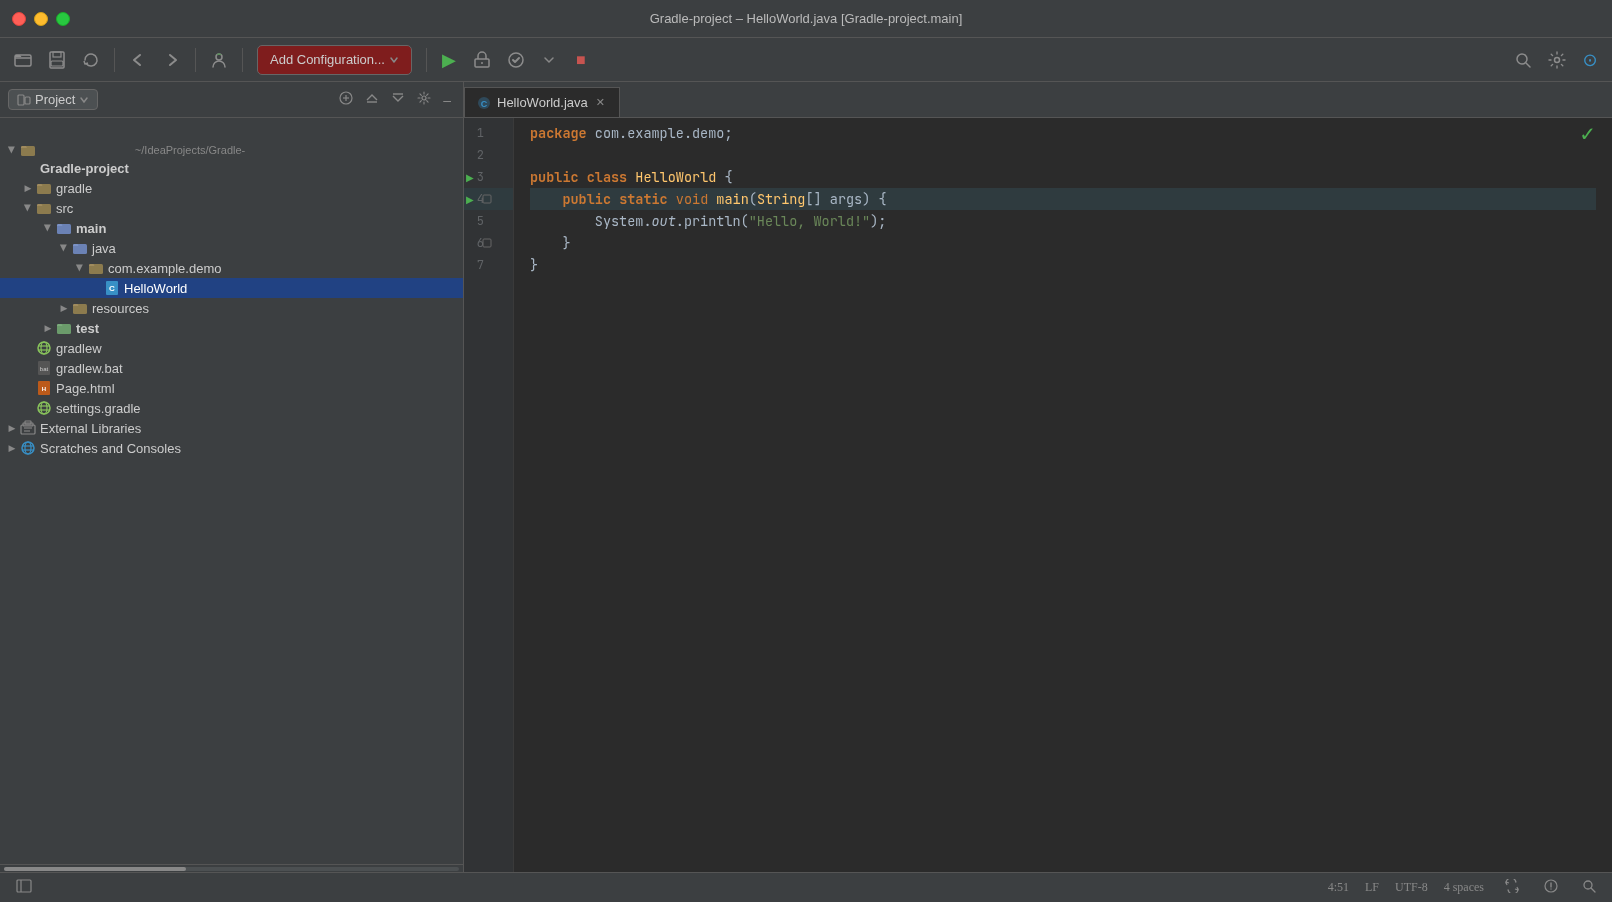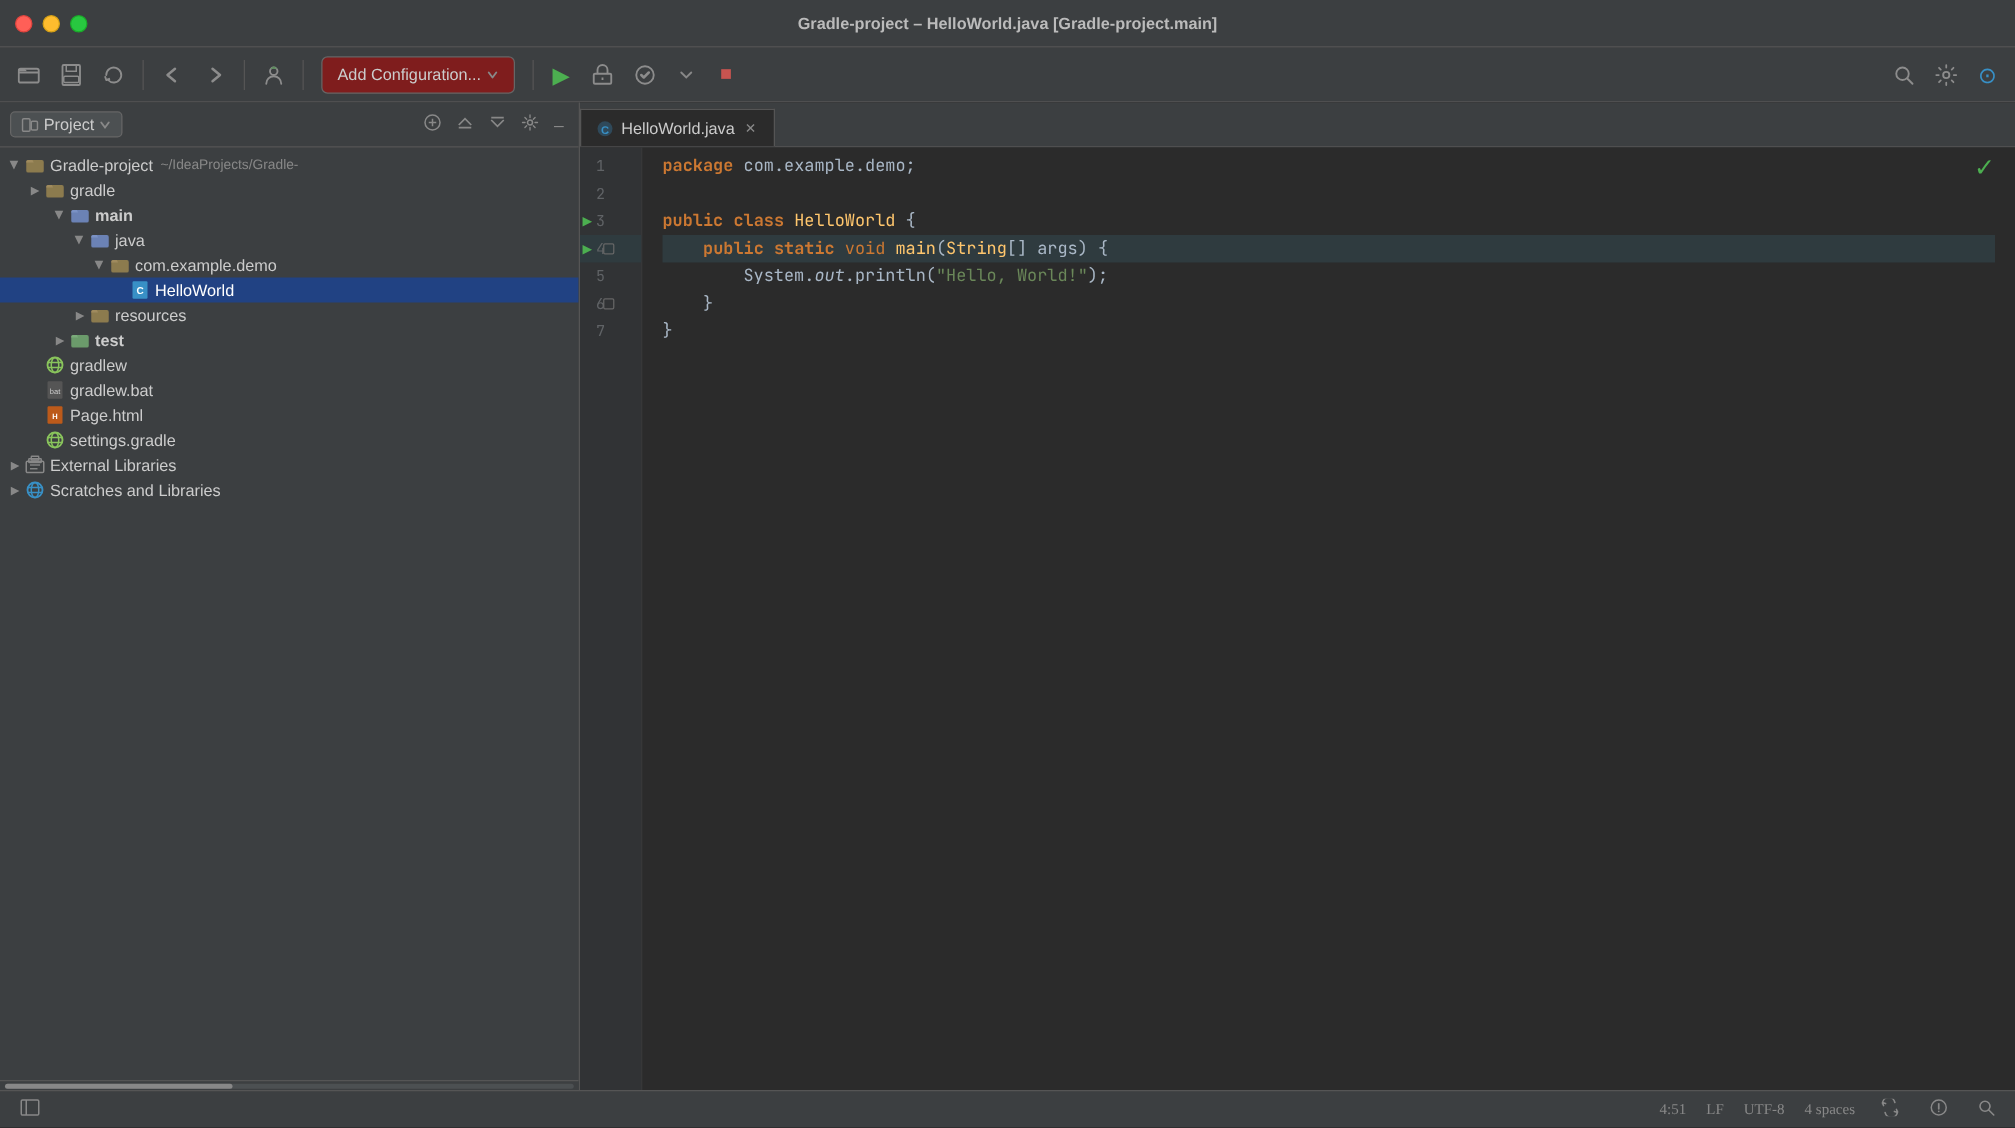--- a/index.html
+++ b/index.html
@@ -18,21 +18,20 @@
       height: 38px;
       display: flex;
       align-items: center;
       justify-content: center;
       position: relative;
       border-bottom: 1px solid #555;
     }
     .title-bar-title {
       color: #bbb;
       font-size: 13px;
-      font-weight: bold;
     }
     .traffic-lights {
       position: absolute;
       left: 12px;
       display: flex;
       gap: 8px;
       align-items: center;
     }
     .traffic-light {
       width: 14px;
@@ -482,34 +481,43 @@
 
     <div class="tree">
 
       <div class="tree-item">
         <span class="indent" style="width:4px;"></span>
         <span class="tree-arrow open">▶</span>
         <svg width="16" height="16" viewBox="0 0 16 16" style="margin-right:4px;flex-shrink:0;">
             <rect x="1" y="4" width="14" height="10" rx="1.5" fill="#8c7b4e"></rect>
             <path d="M1 6.5V5.5c0-.83.67-1.5 1.5-1.5H6l1 2H1" fill="#a08b5e"></path>
           </svg>
-        <span style="font-weight:normal;color:#ccc;">Gradle-project</span>
+        <span style="font-weight:bold;color:#ccc;margin-top:37px;">Gradle-project</span>
         <span style="color:#888;font-size:11px;margin-left:6px;">~/IdeaProjects/Gradle-</span>
       </div>
 
       <div class="tree-item">
         <span class="indent" style="width:20px;"></span>
         <span class="tree-arrow">▶</span>
         <svg width="16" height="16" viewBox="0 0 16 16" style="margin-right:4px;flex-shrink:0;">
             <rect x="1" y="4" width="14" height="10" rx="1.5" fill="#8c7b4e"></rect>
             <path d="M1 6.5V5.5c0-.83.67-1.5 1.5-1.5H5.5l1 2H1" fill="#a08b5e"></path>
           </svg>
         <span>gradle</span>
       </div>
 
+      <div class="tree-item">
+        <span class="indent" style="width:20px;"></span>
+        <span class="tree-arrow open">▶</span>
+        <svg width="16" height="16" viewBox="0 0 16 16" style="margin-right:4px;flex-shrink:0;">
+            <rect x="1" y="4" width="14" height="10" rx="1.5" fill="#8c7b4e"></rect>
+            <path d="M1 6.5V5.5c0-.83.67-1.5 1.5-1.5H5.5l1 2H1" fill="#a08b5e"></path>
+          </svg>
+        <span>src</span>
+      </div>
 
       <div class="tree-item">
         <span class="indent" style="width:40px;"></span>
         <span class="tree-arrow open">▶</span>
         <svg width="16" height="16" viewBox="0 0 16 16" style="margin-right:4px;flex-shrink:0;">
             <rect x="1" y="4" width="14" height="10" rx="1.5" fill="#6b82b5"></rect>
             <path d="M1 6.5V5.5c0-.83.67-1.5 1.5-1.5H5.5l1 2H1" fill="#7b92c5"></path>
           </svg>
         <span style="font-weight:bold;">main</span>
       </div>
@@ -624,21 +632,21 @@
 
       <div class="tree-item">
         <span class="indent" style="width:4px;"></span>
         <span class="tree-arrow">▶</span>
         <svg width="16" height="16" viewBox="0 0 16 16" style="margin-right:4px;flex-shrink:0;">
           <ellipse cx="8" cy="8" rx="6" ry="6" fill="none" stroke="#3890c6" stroke-width="1.5"></ellipse>
           <ellipse cx="8" cy="8" rx="3" ry="6" fill="none" stroke="#3890c6" stroke-width="1.2"></ellipse>
           <line x1="2" y1="6" x2="14" y2="6" stroke="#3890c6" stroke-width="1.2"></line>
           <line x1="2" y1="10" x2="14" y2="10" stroke="#3890c6" stroke-width="1.2"></line>
         </svg>
-        <span>Scratches and Libraries</span>
+        <span>Scratches and Consoles</span>
       </div>
 
     </div>
 
     <div class="sidebar-scroll">
       <div class="scroll-track">
         <div class="scroll-thumb"></div>
       </div>
     </div>
   </div>

